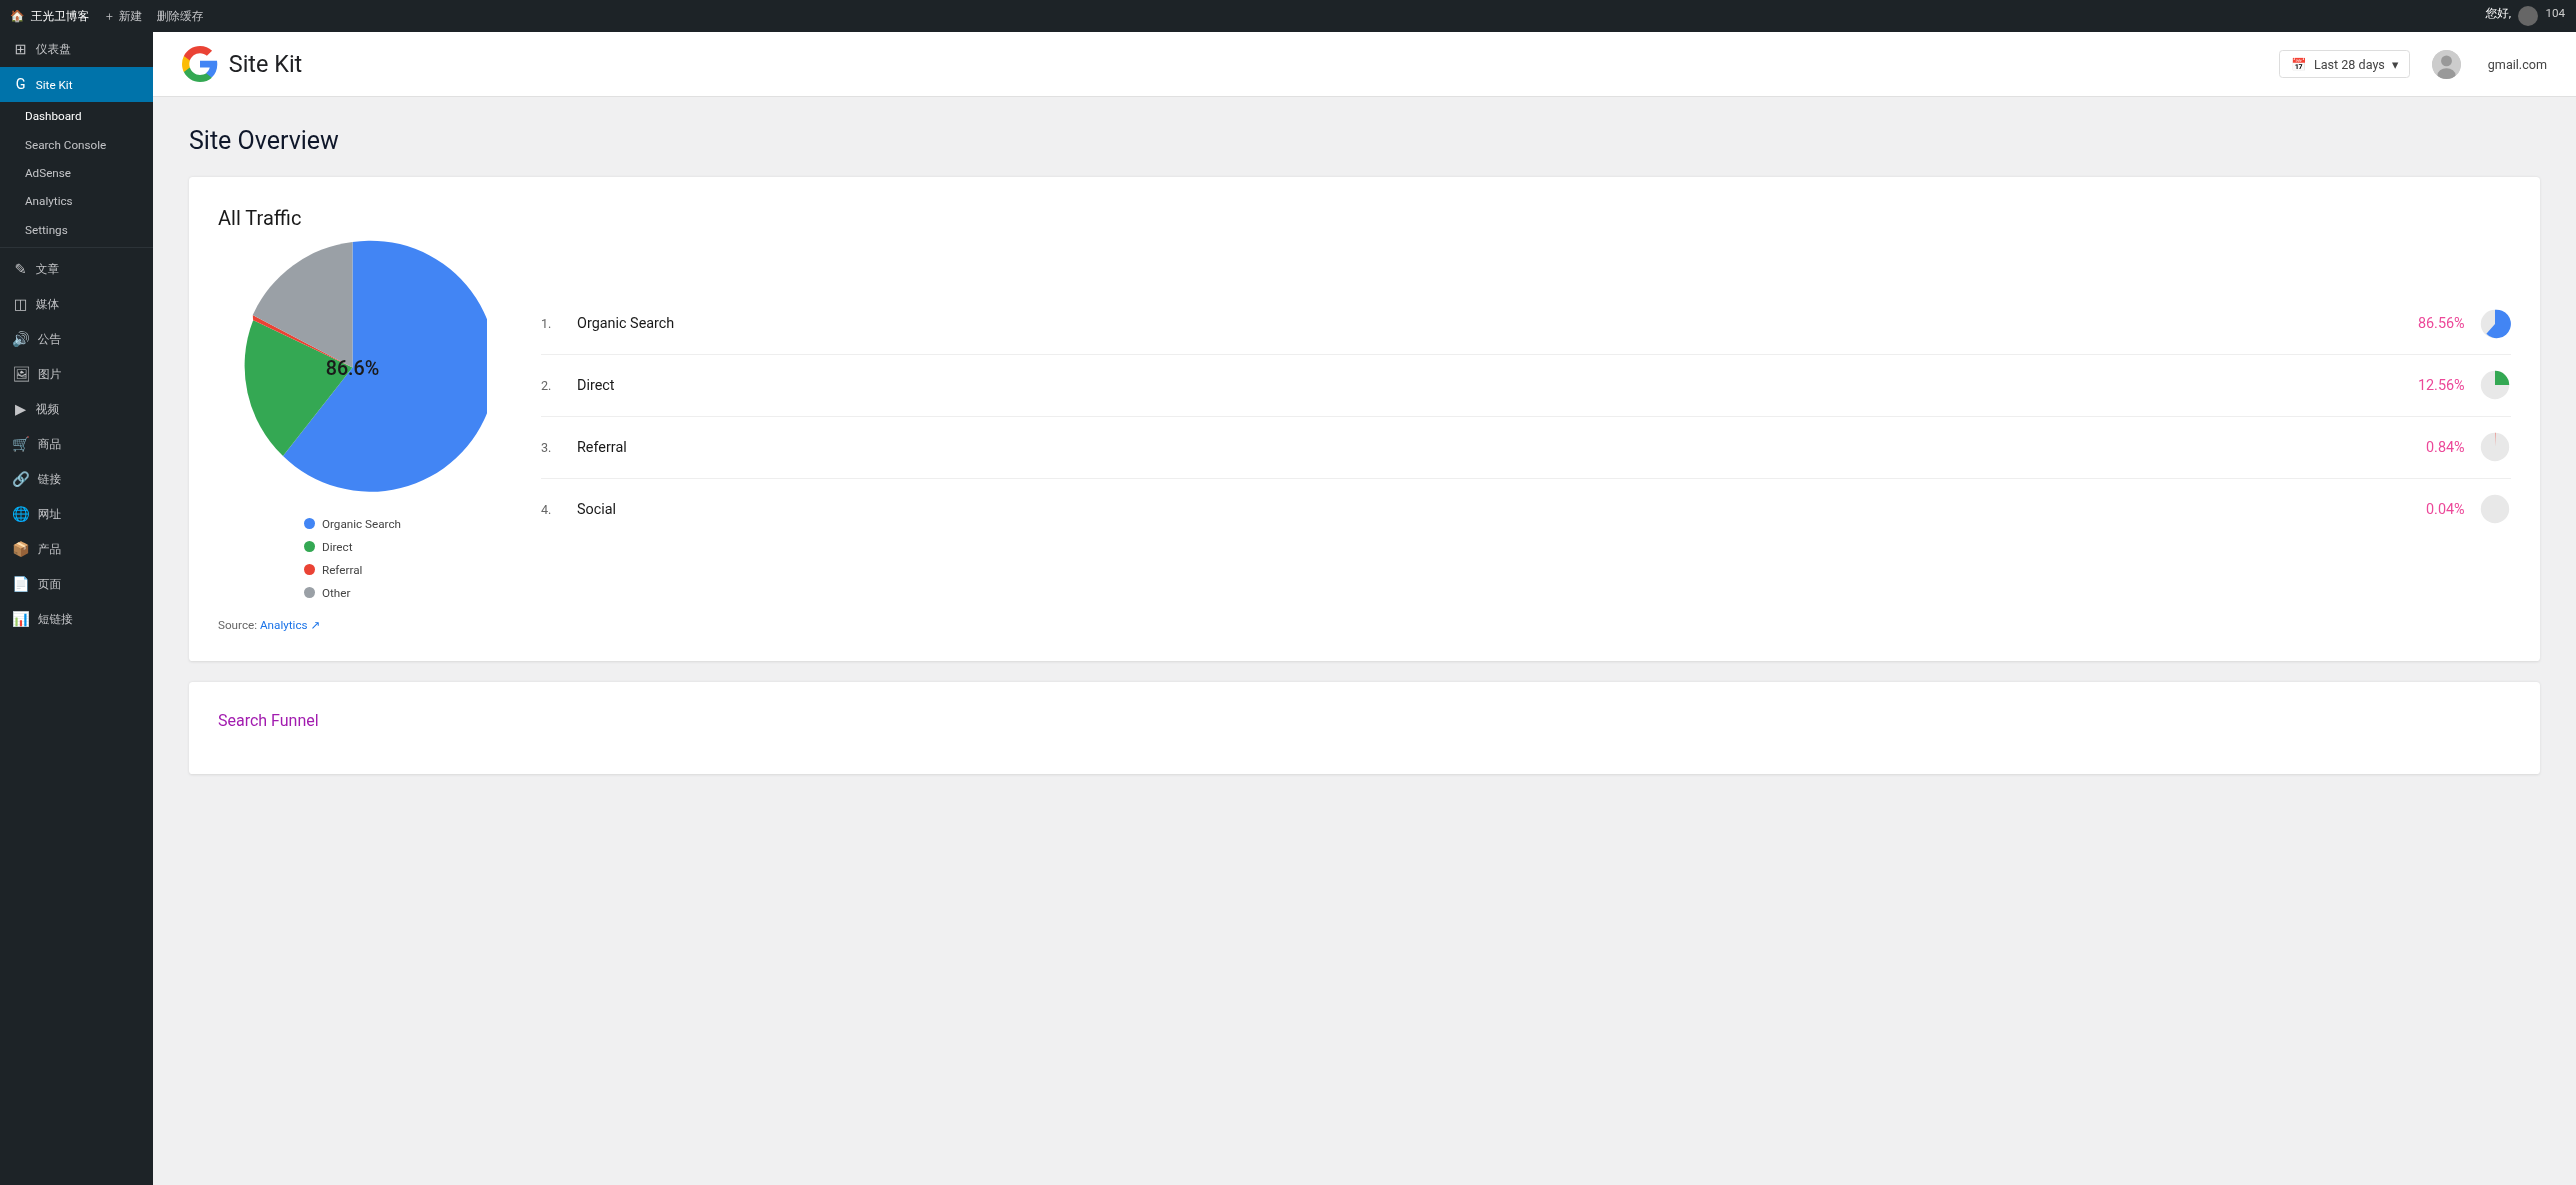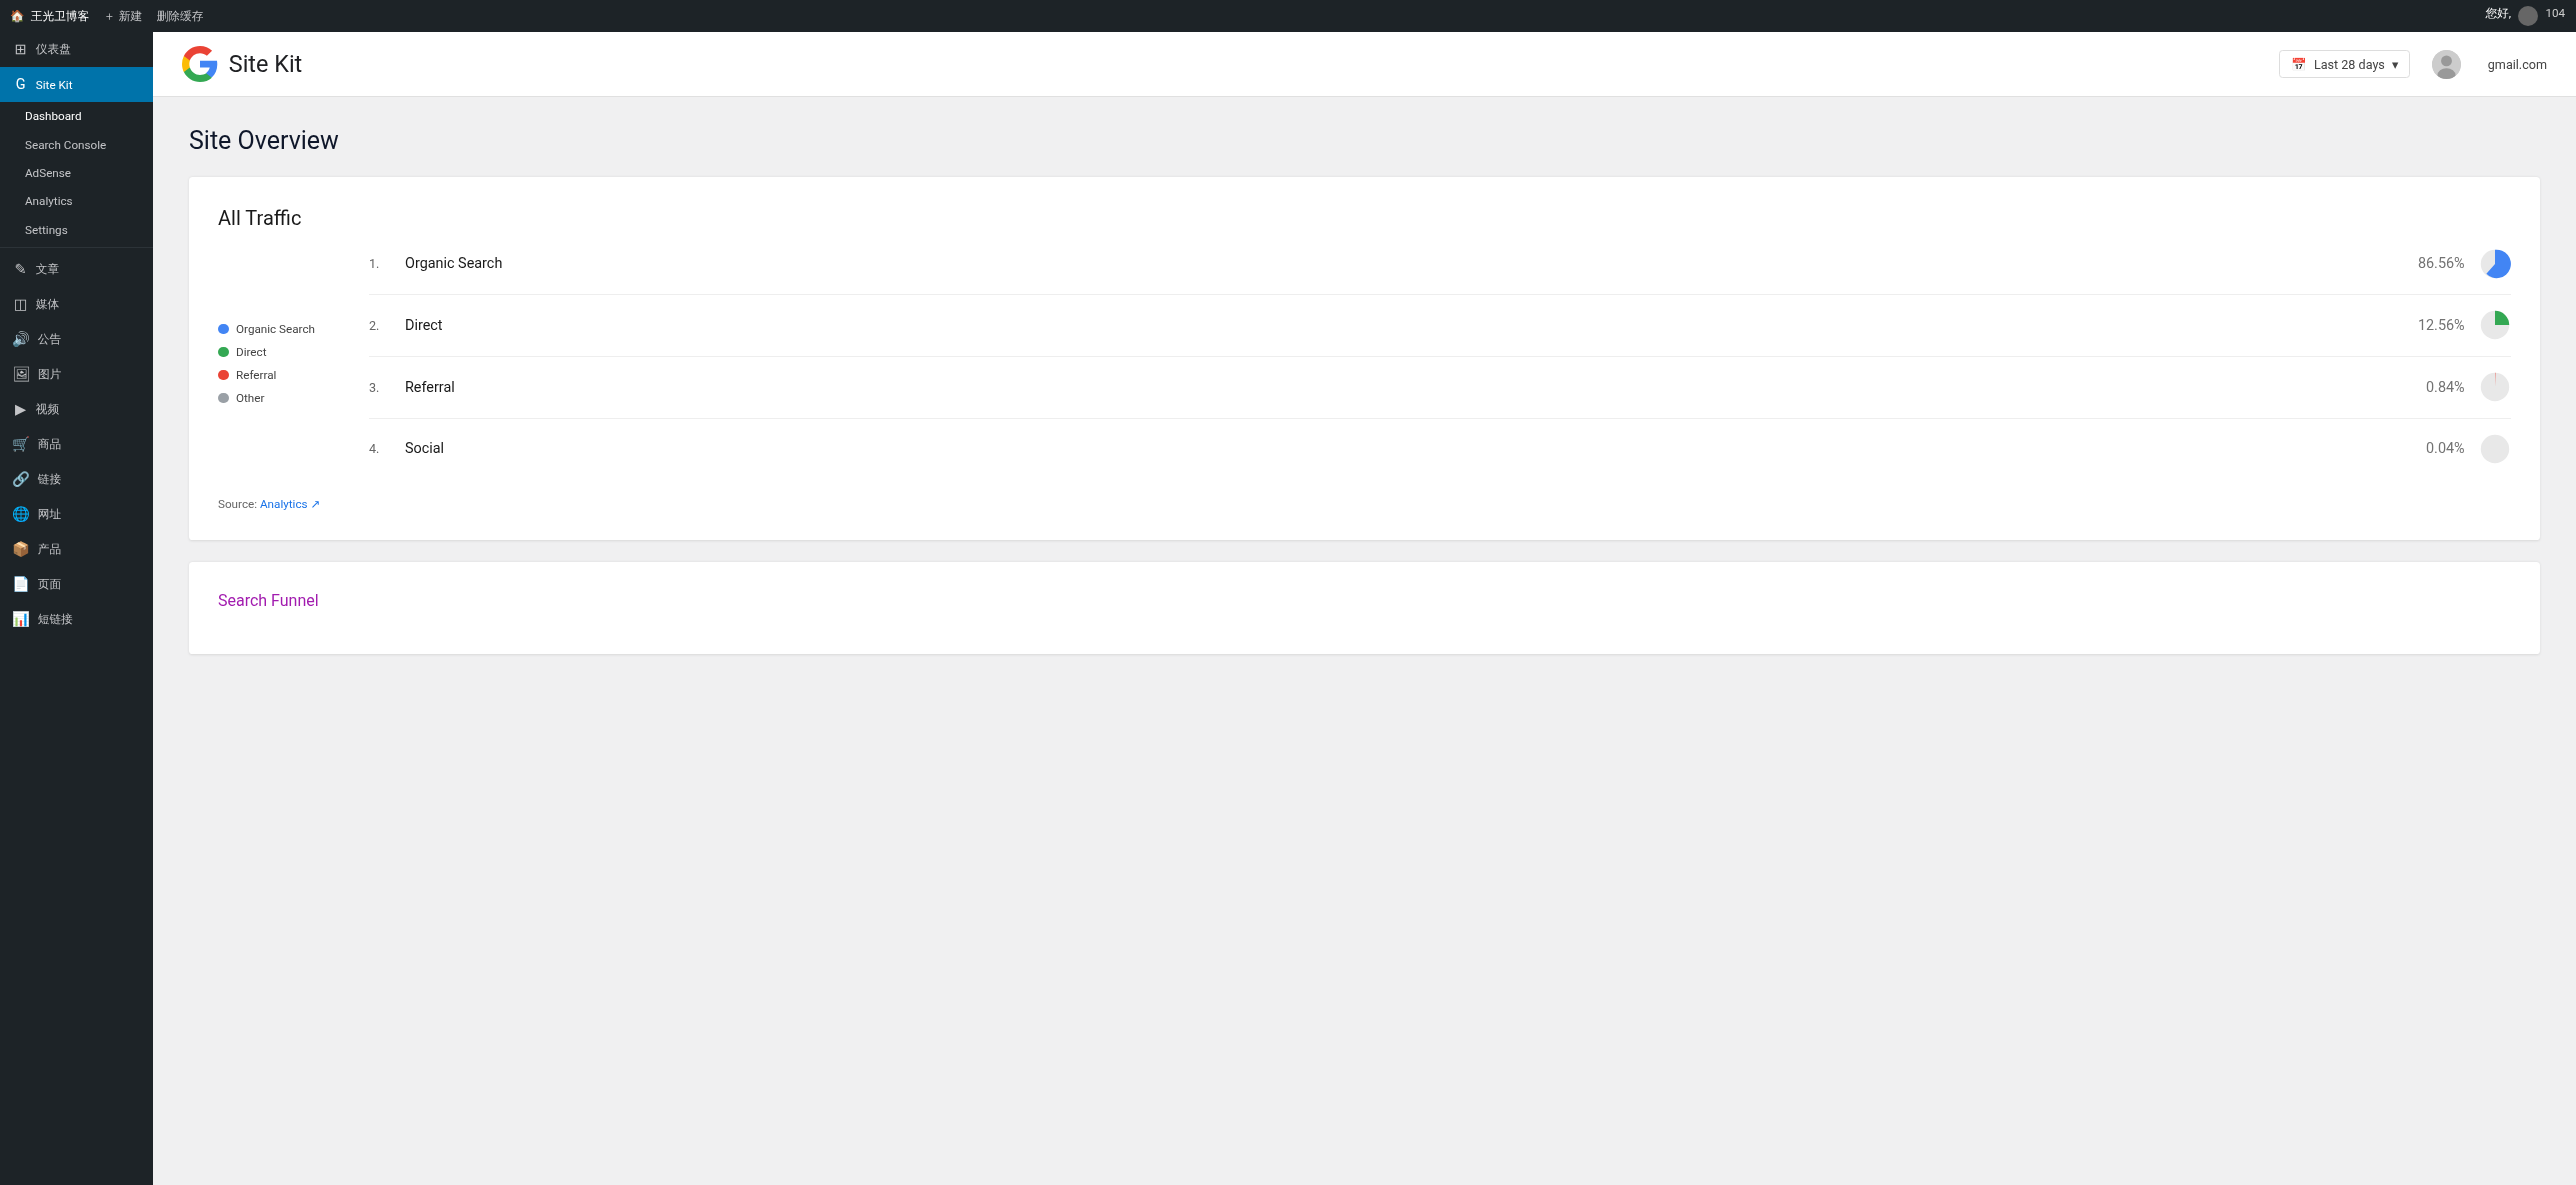--- a/index.html
+++ b/index.html
@@ -121,21 +121,21 @@
     .traffic-table { flex: 1; }
     .traffic-row {
       display: flex;
       align-items: center;
       padding: 14.4px 0;
       border-bottom: 0.9px solid #eee;
     }
     .traffic-row:last-child { border-bottom: none; }
     .row-number { width: 21.6px; font-size: 12.6px; color: #666; flex-shrink: 0; }
     .row-label { flex: 1; font-size: 14.4px; color: #1a1a1a; padding-left: 14.4px; }
-    .row-percent { font-size: 14.4px; color: #737373; margin-right: 14.4px; }
+    .row-percent { font-size: 14.4px; color: #ec4899; margin-right: 14.4px; }
     .mini-pie { width: 32px; height: 32px; flex-shrink: 0; }
 
     
     .source-line { margin-top: 18px; font-size: 11.7px; color: #666; }
     .source-link { color: #1a73e8; text-decoration: none; }
 
     
     .funnel-section { }
     .funnel-title { font-size: 16px; font-weight: 400; color: #a21caf; margin-bottom: 15px; }
   </style>
@@ -275,20 +275,34 @@
 
     <div class="page-content">
       <h1 class="page-title">Site Overview</h1>
 
       <div class="card">
         <h2 class="section-title">All Traffic</h2>
 
         <div class="traffic-container">
 
           <div style="display:flex;flex-direction:column;align-items:center;">
+            <div class="pie-chart-wrapper">
+              <svg width="269" height="269" viewBox="0 0 300 300">
+
+                <path d="M150,150 L150,10 A140,140 0 1,1 72.5,248.8 Z" fill="#4285f4"></path>
+
+                <path d="M150,150 L72.5,248.8 A140,140 0 0,1 39.2,97.2 Z" fill="#34a853"></path>
+
+                <path d="M150,150 L39.2,97.2 A140,140 0 0,1 38.8,91.5 Z" fill="#ea4335"></path>
+
+                <path d="M150,150 L38.8,91.5 A140,140 0 0,1 150,10 Z" fill="#9aa0a6"></path>
+
+                <text x="150" y="158" text-anchor="middle" font-size="22" fill="#1a1a1a" font-weight="500">86.6%</text>
+              </svg>
+            </div>
 
             <div class="legend">
               <div class="legend-item">
                 <div class="legend-dot" style="background:#4285f4;"></div>
                 <span>Organic Search</span>
               </div>
               <div class="legend-item">
                 <div class="legend-dot" style="background:#34a853;"></div>
                 <span>Direct</span>
               </div>

